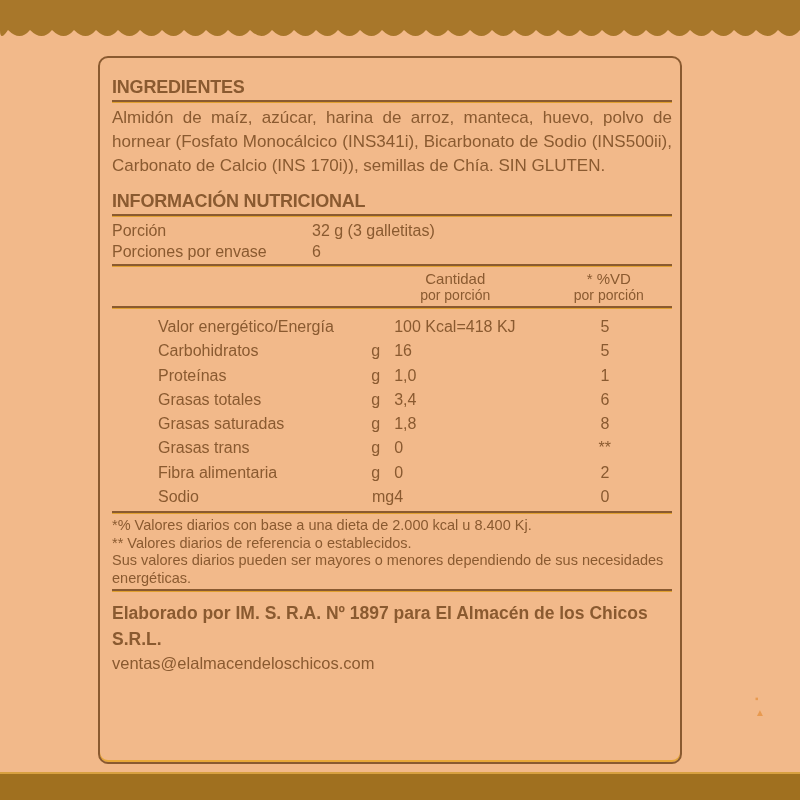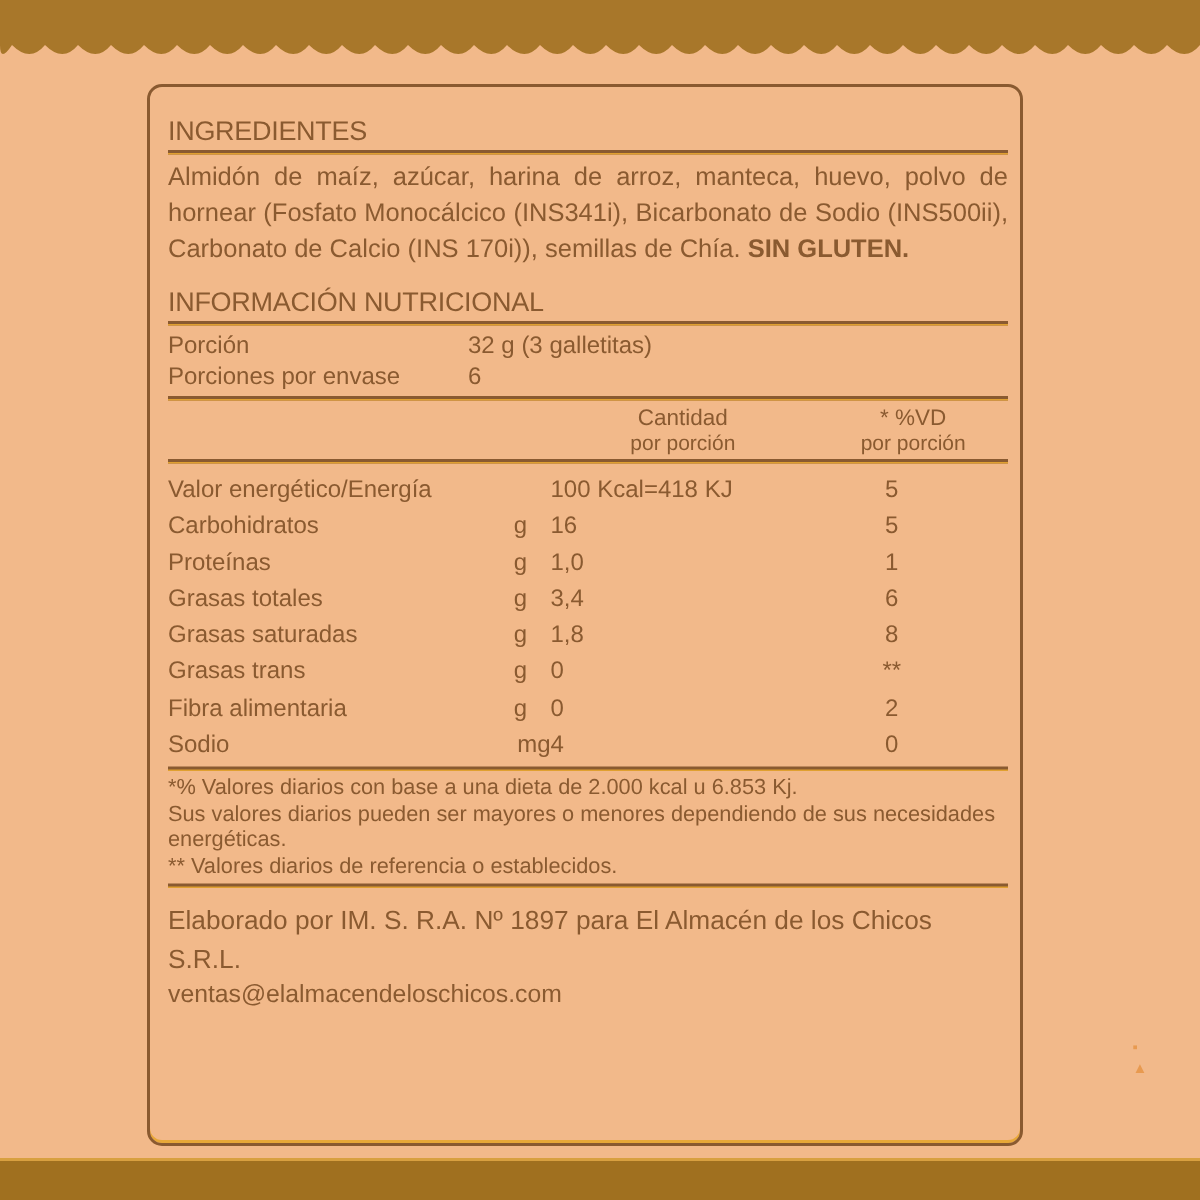--- a/index.html
+++ b/index.html
@@ -4,33 +4,33 @@
 <style>
   html,body{margin:0;padding:0;}
   body{width:800px;height:800px;overflow:hidden;position:relative;background:#f2b98a;
     font-family:"Liberation Sans", sans-serif;color:#8a5a30;}
   .top-band{position:absolute;left:0;top:0;width:800px;height:30px;background:#a8772a;}
   .scallops{position:absolute;left:0;top:22px;width:800px;height:20px;}
   .bottom-band{position:absolute;left:0;top:772px;width:800px;height:28px;background:#a0701f;border-top:2px solid #d8a040;}
   .panel{position:absolute;left:98px;top:56px;width:580px;height:704px;border:2px solid #8a5a30;border-radius:10px;
     box-shadow:0 -2px 0 #e8a838 inset;}
   .content{position:absolute;left:112px;top:76px;width:560px;}
-  .h{font-weight:normal;font-size:18px;letter-spacing:-0.2px;color:#8a5a30;line-height:22px;}
+  .h{font-weight:bold;font-size:18px;letter-spacing:-0.2px;color:#8a5a30;line-height:22px;}
   .rule{height:2px;background:#8a5a30;border-bottom:1px solid #e0a030;margin:2px 0 3px 0;}
   .ing{font-size:17px;line-height:24px;text-align:justify;margin:0;}
-  .ing b{font-weight:bold;}
+  .ing b{font-weight:normal;}
   .kv{display:flex;font-size:16px;line-height:21px;}
   .kv .k{width:200px;}
   .hdr{display:flex;font-size:15px;line-height:17px;margin-top:0;gap:38px;}
   .hdr .c1{width:290px;} .hdr .c2{width:120px;text-align:center;} .hdr .c3{width:145px;text-align:center;}
   .row{display:flex;font-size:16px;line-height:24.3px;}
-  .row .n{width:215px;} .row .u{width:40px;text-align:center;} .row .q{width:155px;text-align:left;}
+  .row .n{width:215px;margin-left:46px;} .row .u{width:40px;text-align:center;} .row .q{width:155px;text-align:left;}
   .row .v{width:145px;text-align:center;}
   .foot{font-size:14.5px;line-height:17.5px;margin:2px 0;}
-  .made{font-weight:normal;font-size:17.5px;line-height:26px;margin-top:8px;}
+  .made{font-weight:bold;font-size:17.5px;line-height:26px;margin-top:8px;}
   .web{font-size:16.5px;line-height:22px;}
   .marks{position:absolute;left:755px;top:692px;font-size:10px;color:#e89a50;line-height:14px;}
 </style>
 </head>
 <body>
 
 <div class="top-band"></div>
 <svg class="scallops" viewBox="0 0 800 20" preserveAspectRatio="none">
   <path fill="#a8772a" d="M0,0 H800 V8 Q790,20 778,8 Q768,20 756,8 Q746,20 734,8 Q724,20 712,8 Q702,20 690,8 Q680,20 668,8 Q658,20 646,8 Q636,20 624,8 Q614,20 602,8 Q592,20 580,8 Q570,20 558,8 Q548,20 536,8 Q526,20 514,8 Q504,20 492,8 Q482,20 470,8 Q460,20 448,8 Q438,20 426,8 Q416,20 404,8 Q394,20 382,8 Q372,20 360,8 Q350,20 338,8 Q328,20 316,8 Q306,20 294,8 Q284,20 272,8 Q262,20 250,8 Q240,20 228,8 Q218,20 206,8 Q196,20 184,8 Q174,20 162,8 Q152,20 140,8 Q130,20 118,8 Q108,20 96,8 Q86,20 74,8 Q64,20 52,8 Q42,20 30,8 Q20,20 8,8 Q0,20 0,8 Z"></path>
 </svg>
@@ -108,23 +108,23 @@
       <span class="v">2</span>
     </div>
   <div class="row">
       <span class="n">Sodio</span>
       <span class="u" style="text-align:right">mg</span>
       <span class="q">4</span>
       <span class="v">0</span>
     </div>
 
   <div class="rule" style="margin-top:2px"></div>
-  <div class="foot">*% Valores diarios con base a una dieta de 2.000 kcal u 6.853 Kj.</div>
+  <div class="foot">*% Valores diarios con base a una dieta de 2.000 kcal u 8.400 Kj.</div>
+  <div class="foot" style="margin-top:-2px">** Valores diarios de referencia o establecidos.</div>
   <div class="foot" style="margin-top:-2px">Sus valores diarios pueden ser mayores o menores dependiendo de sus necesidades energéticas.</div>
-  <div class="foot" style="margin-top:-2px">** Valores diarios de referencia o establecidos.</div>
   <div class="rule"></div>
 
   <div class="made">Elaborado por IM. S. R.A. Nº 1897 para El Almacén de los Chicos S.R.L.</div>
   <div class="web">ventas@elalmacendeloschicos.com</div>
 </div>
 
 <div class="marks">▪<br>▲</div>
 <div class="bottom-band"></div>
 
 </body></html>

